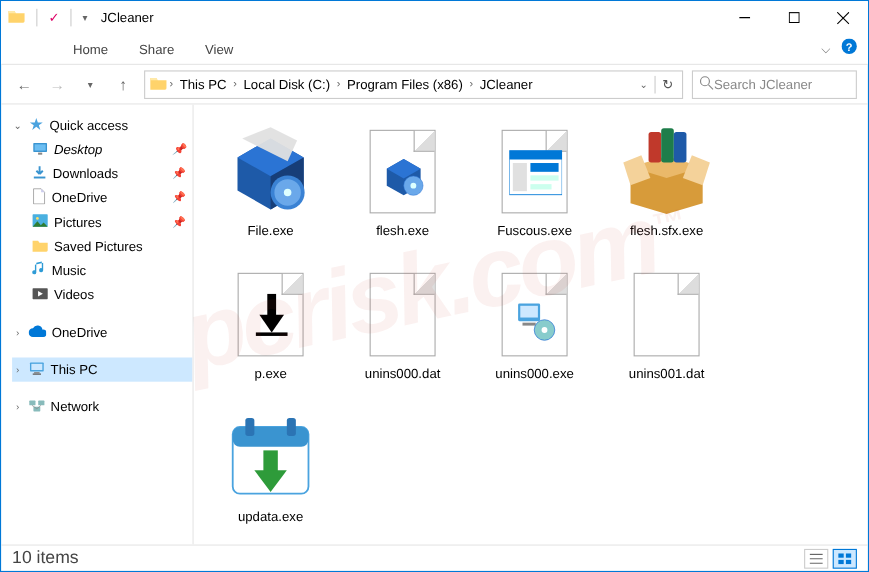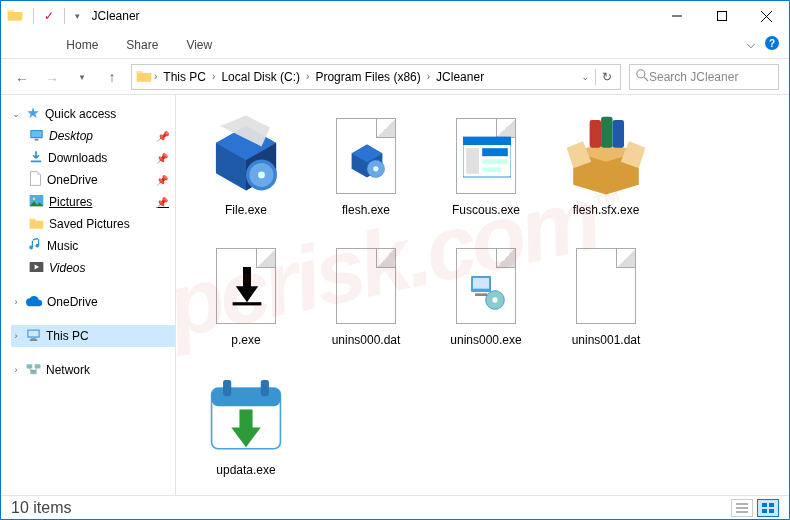--- a/index.html
+++ b/index.html
@@ -163,42 +163,42 @@
               <span class="pin">📌</span>
             </div>
             <div class="item" style="padding-left: 18px;">
               <span><svg width="13" height="15" viewBox="0 0 20 24">
                   <path fill="#fff" stroke="#888" d="M2 1h11l5 5v17H2z"></path>
                   <path fill="#cce" d="M13 1v5h5"></path>
                 </svg></span>
               <span>OneDrive</span>
               <span class="pin">📌</span>
             </div>
-            <div class="item" style="padding-left: 18px; text-decoration: underline;">
+            <div class="item" style="padding-left: 18px;">
               <span><svg width="15" height="13" viewBox="0 0 24 20">
                   <rect x="1" y="1" width="22" height="18" fill="#4ab0e0" rx="1"></rect>
                   <circle cx="8" cy="7" r="2" fill="#ffe066"></circle>
                   <path fill="#2e7d32" d="M1 19l7-8 5 6 4-4 6 6v0H1z"></path>
                 </svg></span>
               <span>Pictures</span>
               <span class="pin">📌</span>
             </div>
             <div class="item" style="padding-left: 18px;">
               <span><svg width="15" height="13" viewBox="0 0 24 20">
                   <path fill="#ffd36b" d="M1 4h8l2 3h12v11a2 2 0 0 1-2 2H1z"></path>
                 </svg></span>
               <span>Saved Pictures</span>
             </div>
             <div class="item" style="padding-left: 18px;">
               <span><svg width="13" height="15" viewBox="0 0 20 24">
                   <path fill="#2e9bd6" d="M6 3v14a3 3 0 1 1-2-3V6l12-3v11a3 3 0 1 1-2-3V1z"></path>
                 </svg></span>
               <span>Music</span>
             </div>
-            <div class="item" style="padding-left: 18px; font-style: italic;">
+            <div class="item" style="padding-left: 18px;">
               <span><svg width="15" height="12" viewBox="0 0 24 18">
                   <rect x="1" y="1" width="22" height="16" fill="#555" rx="1"></rect>
                   <path fill="#fff" d="M9 5v8l7-4z"></path>
                 </svg></span>
               <span>Videos</span>
             </div>
           </div>
       </div>
       <div class="group">
         <div class="item header">

